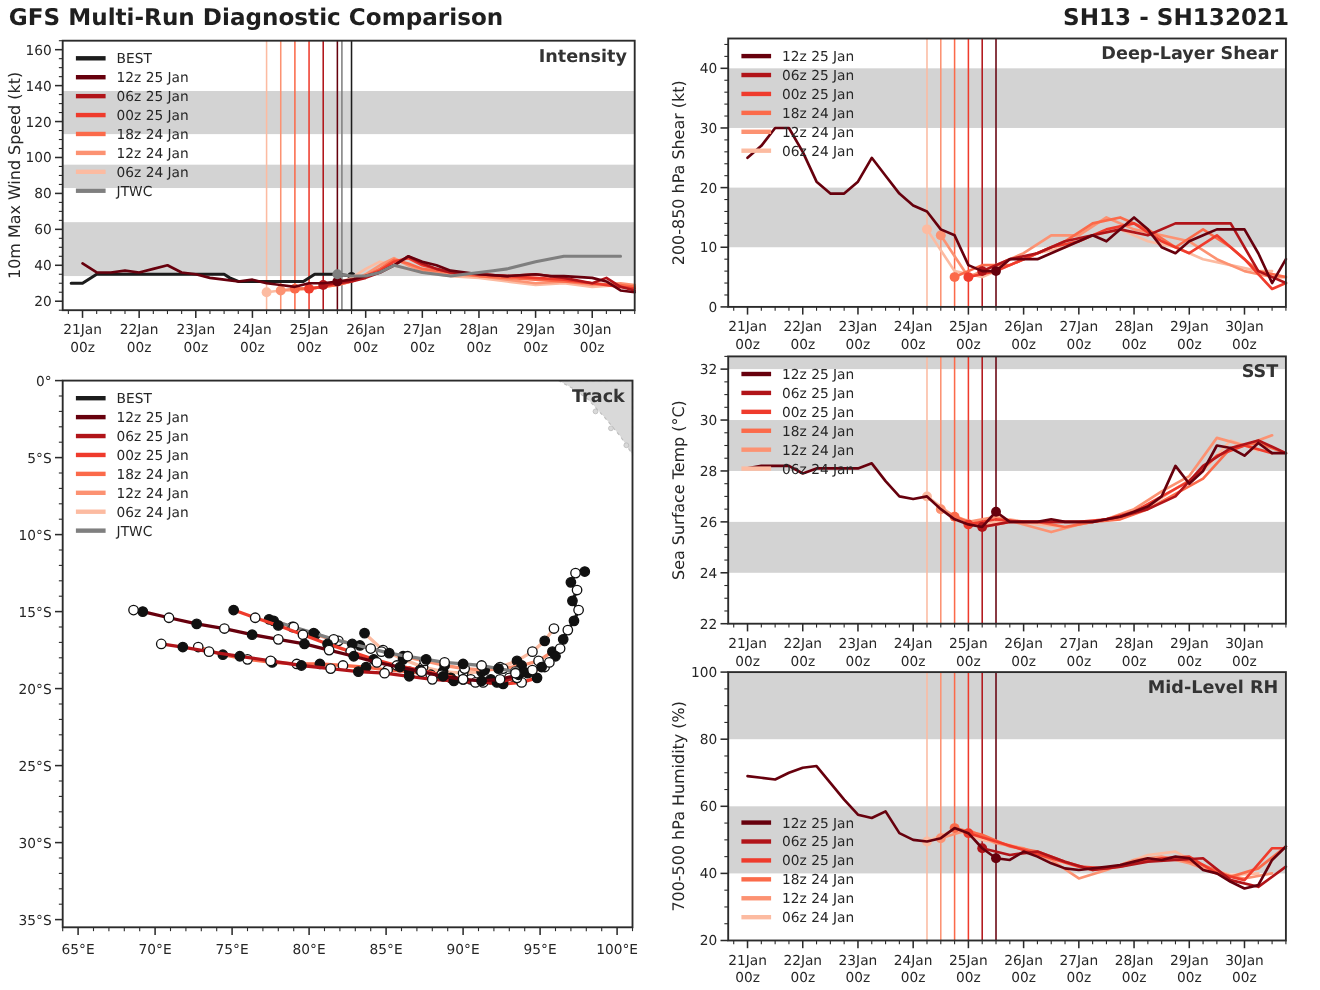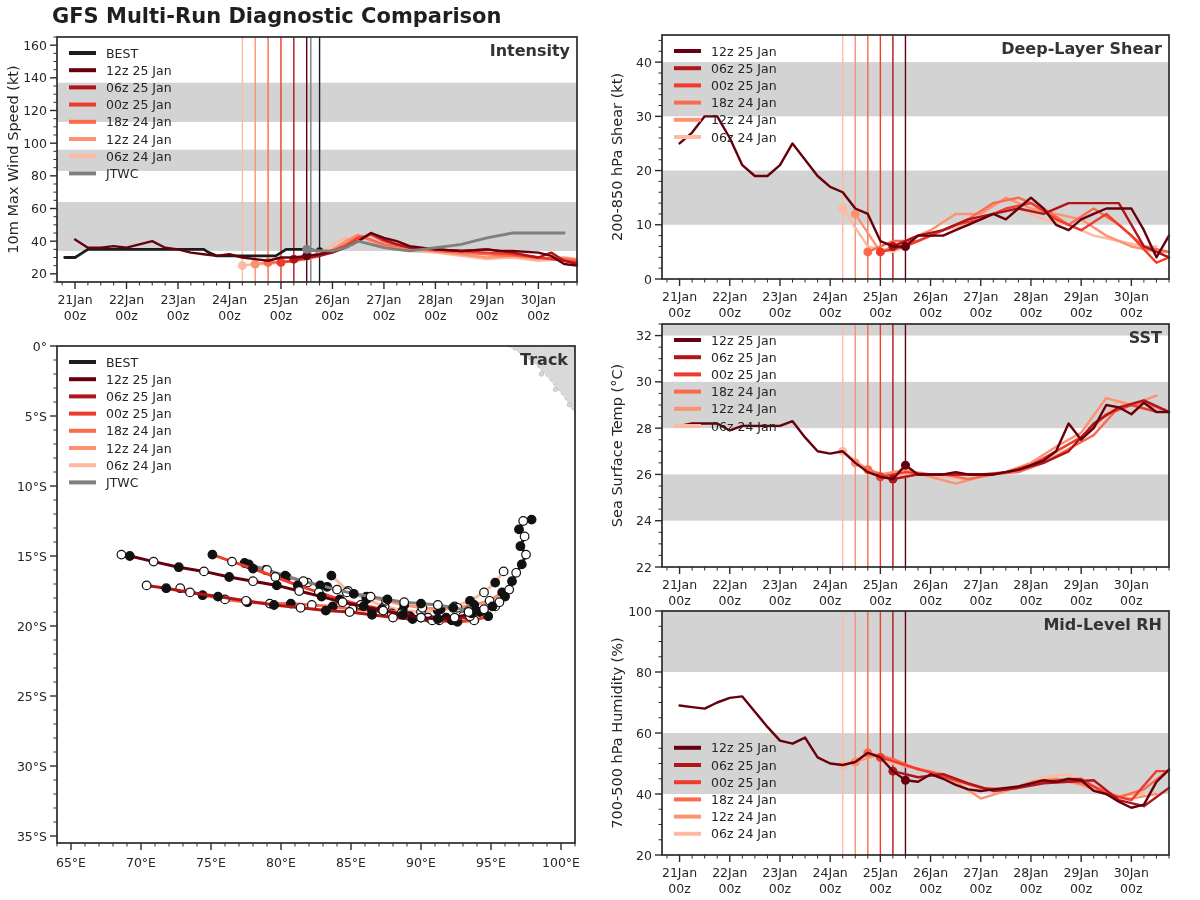--- a/index.html
+++ b/index.html
@@ -1,18 +1,18 @@
 <!DOCTYPE html>
 <html><head>
 <meta charset="utf-8">
 <style>
   html,body{margin:0;padding:0;background:#fff;}
   #stage{position:relative;width:1200px;height:900px;background:#ffffff;
          font-family:"DejaVu Sans","Liberation Sans",sans-serif;overflow:hidden;}
-  .hdr{position:absolute;top:4px;font-weight:bold;font-size:21px;color:#1f1f1f;letter-spacing:0px;margin-left:44px;}
+  .hdr{position:absolute;top:4px;font-weight:bold;font-size:21px;color:#1f1f1f;letter-spacing:0px;}
   #hdr-left{left:8px;}
   #hdr-right{right:28px;}
   #chart-svg{position:absolute;left:0;top:0;}
   
   #logo{position:absolute;left:2px;top:850px;height:48px;display:flex;align-items:center;}
   #cira-text{font-weight:bold;font-size:37px;color:#20418f;letter-spacing:-3px;line-height:1;
              text-shadow:0 0 1px #20418f;position:relative;z-index:2;}
   #globe{position:absolute;left:3px;top:10px;width:26px;height:26px;border-radius:50%;
          background:radial-gradient(circle at 35% 35%, #7fb2e5 0%, #2c62b0 55%, #173a7a 100%);
          z-index:1;}
@@ -27,20 +27,21 @@
                     clip-path:polygon(0 100%,22% 15%,40% 70%,58% 0,78% 65%,100% 30%,100% 100%);}
   #rammb-badge .base{position:absolute;left:0;bottom:0;width:42px;height:7px;background:#16336e;}
   #rammb-text{position:absolute;left:0;bottom:0px;width:42px;text-align:center;font-size:5px;
               color:#ffffff;font-weight:bold;letter-spacing:1px;}
 </style>
 </head>
 <body>
 
 <div id="stage">
   <div id="hdr-left" class="hdr">GFS Multi-Run Diagnostic Comparison</div>
+  <div id="hdr-right" class="hdr">SH13 - SH132021</div>
 
   <svg id="chart-svg" width="1200" height="900">
       <g>
         <rect x="57" y="201.96666666666667" width="520" height="49" fill="#d3d3d3"></rect>
         <rect x="57" y="149.7" width="520" height="21.23333333333335" fill="#d3d3d3"></rect>
         <rect x="57" y="82.73333333333332" width="520" height="39.20000000000002" fill="#d3d3d3"></rect>
         <line x1="242.34653465346537" x2="242.34653465346537" y1="37" y2="282" stroke="#fcbba1" stroke-width="1.4"></line>
         <line x1="255.21782178217822" x2="255.21782178217822" y1="37" y2="282" stroke="#fc9272" stroke-width="1.4"></line>
         <line x1="268.08910891089107" x2="268.08910891089107" y1="37" y2="282" stroke="#fb6a4a" stroke-width="1.4"></line>
         <line x1="280.96039603960395" x2="280.96039603960395" y1="37" y2="282" stroke="#ef3b2c" stroke-width="1.4"></line>

